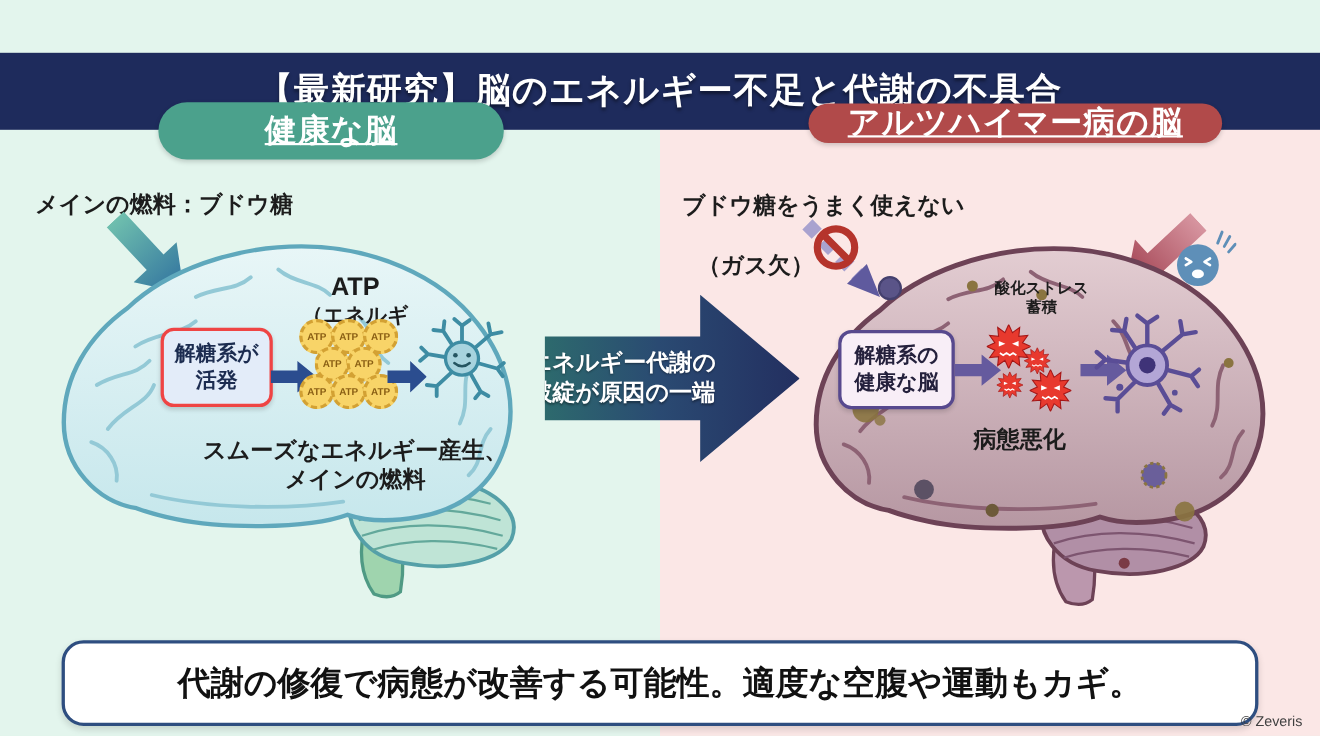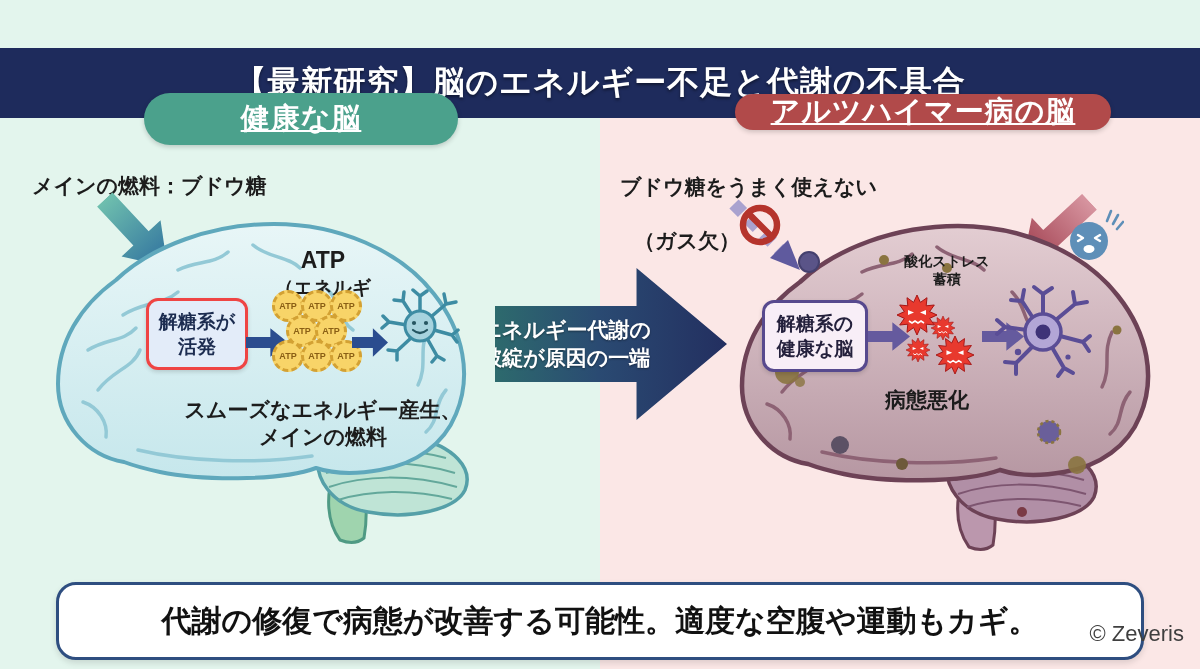--- a/index.html
+++ b/index.html
@@ -74,21 +74,21 @@
   }
   
   .conclusion{
     left:56px;top:555px;width:1088px;height:78px;background:#ffffff;
     border:3px solid #2e4e80;border-radius:20px;box-sizing:border-box;
     display:flex;align-items:center;justify-content:center;
     font-size:30px;font-weight:bold;color:#111;white-space:nowrap;
     box-shadow:0 3px 6px rgba(0,0,0,.12);
     margin-top:27px;
   }
-  .credit{right:16px;bottom:22px;font-size:22px;color:#3f3f3f;}
+  .credit{right:16px;bottom:6px;font-size:13px;color:#3f3f3f;}
 </style>
 </head>
 <body>
 
 <div id="stage">
 
   <div class="abs bg-left"></div>
   <div class="abs bg-right"></div>
 
   <div class="abs banner">

